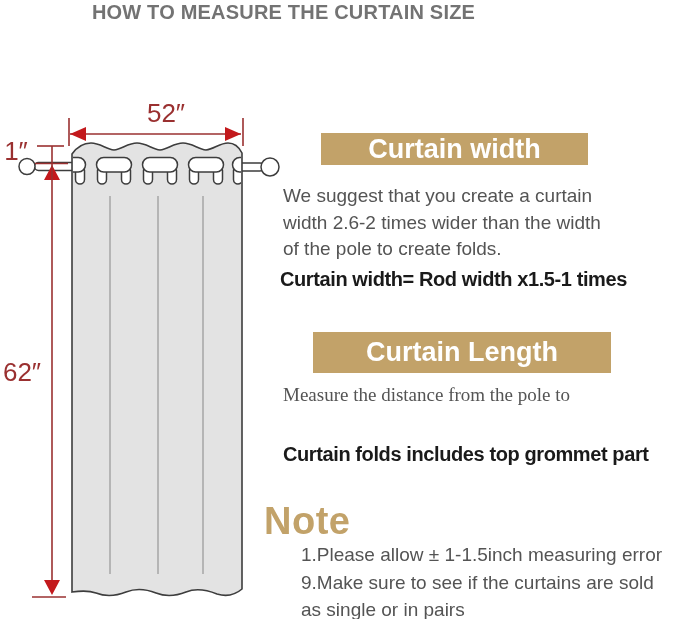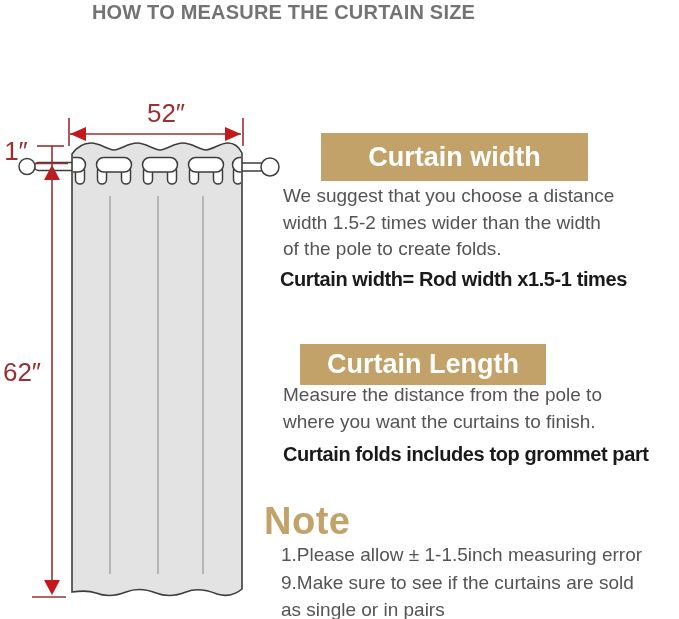--- a/index.html
+++ b/index.html
@@ -9,36 +9,36 @@
   }
   .abs{position:absolute;}
   #title{
     left:0;top:1px;width:567px;text-align:center;
     font-size:20px;font-weight:700;color:#737373;letter-spacing:0.2px;white-space:nowrap;
   }
   .tan-box{
     background:#c2a269;color:#ffffff;font-weight:700;font-size:27px;
     display:flex;align-items:center;justify-content:center;white-space:nowrap;
   }
-  #width-box{left:321px;top:133px;width:267px;height:48px;}
-  #length-box{left:300px;top:332px;width:246px;height:41px;margin-top:12px;}
+  #width-box{left:321px;top:133px;width:267px;height:32px;}
+  #length-box{left:313px;top:332px;width:298px;height:41px;}
   .para{color:#545454;font-size:19px;line-height:26.5px;}
   .para div{white-space:nowrap;}
   #width-para{left:283px;top:183px;}
-  #length-para{left:283px;top:382px;}
+  #length-para{left:283px;top:382px;font-family:Liberation Serif, serif;}
   .formula{
     color:#1a1a1a;font-weight:700;font-size:20px;white-space:nowrap;letter-spacing:-0.4px;
   }
   #width-formula{left:280px;top:268px;}
   #length-formula{left:283px;top:443px;}
   #note-heading{
     left:264px;top:500px;font-size:38px;font-weight:700;color:#c2a269;letter-spacing:0.5px;
   }
   #note-list{left:281px;top:541px;color:#545454;font-size:19px;line-height:27.5px;}
-  #note-list div{white-space:nowrap;}
+  #note-list div{white-space:nowrap;margin-left:20px;}
   #diagram{left:0;top:95px;}
 </style>
 </head>
 <body>
 
 <div id="page">
 
   <div id="title" class="abs">HOW TO MEASURE THE CURTAIN SIZE</div>
 
   <svg id="diagram" class="abs" width="300" height="524" viewBox="0 95 300 524">
@@ -122,30 +122,29 @@
     <g>
       <line x1="52" y1="146" x2="52" y2="580" stroke="#9a3030" stroke-width="1.6"></line>
       <polygon points="52,595 44,580 60,580" fill="#c3191c"></polygon>
       <line x1="32" y1="597" x2="66" y2="597" stroke="#9a3030" stroke-width="1.6"></line>
       <text x="22" y="381" text-anchor="middle" font-size="26" fill="#9a3030">62″</text>
     </g>
   </svg>
 
   <div id="width-box" class="abs tan-box">Curtain width</div>
   <div id="width-para" class="abs para">
-    <div>We suggest that you choose a distance</div>
-    <div>width 1.5-2 times wider than the width</div>
+    <div>We suggest that you create a curtain</div>
+    <div>width 2.6-2 times wider than the width</div>
     <div>of the pole to create folds.</div>
   </div>
   <div id="width-formula" class="abs formula">Curtain width= Rod width x1.5-1 times</div>
 
   <div id="length-box" class="abs tan-box">Curtain Length</div>
   <div id="length-para" class="abs para">
     <div>Measure the distance from the pole to</div>
-    <div>where you want the curtains to finish.</div>
   </div>
   <div id="length-formula" class="abs formula">Curtain folds includes top grommet part</div>
 
   <div id="note-heading" class="abs">Note</div>
   <div id="note-list" class="abs">
     <div>1.Please allow ± 1-1.5inch measuring error</div>
     <div>9.Make sure to see if the curtains are sold</div>
     <div>as single or in pairs</div>
   </div>
 

